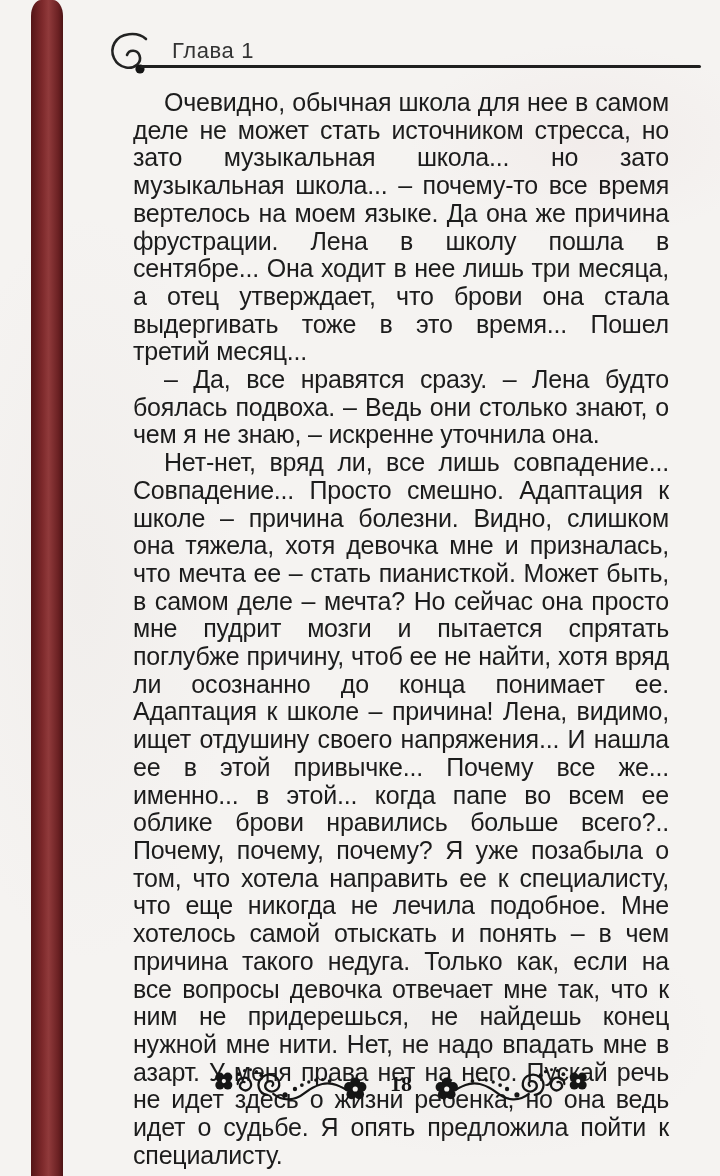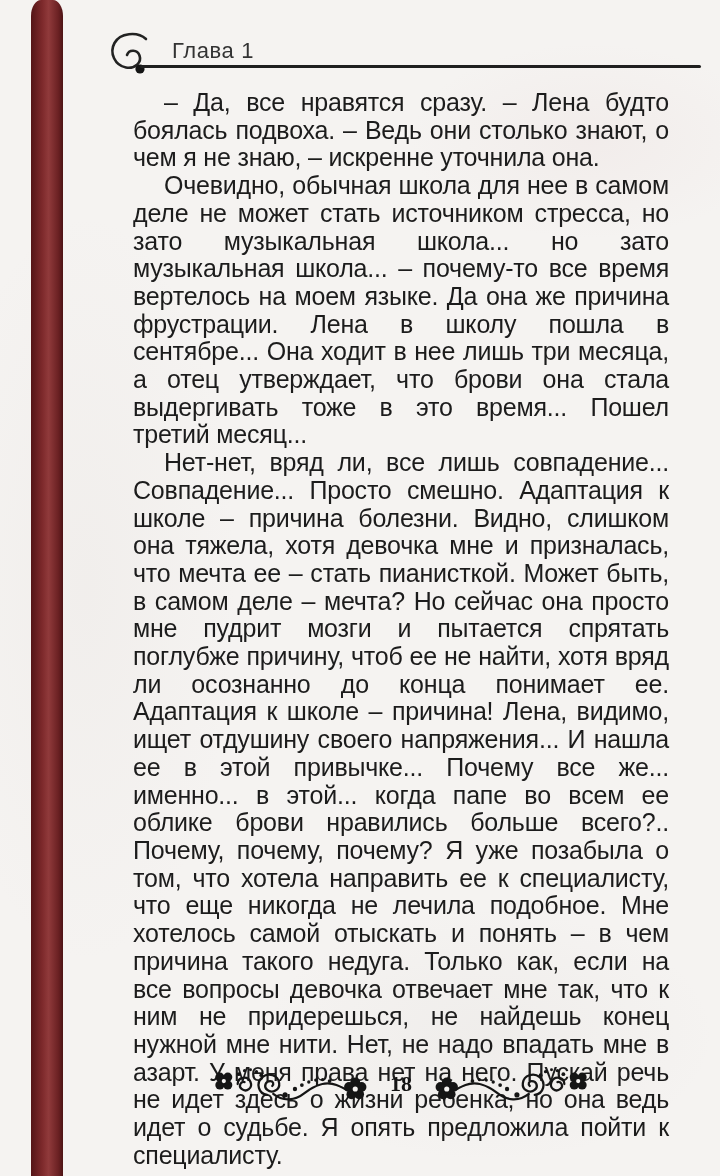--- a/index.html
+++ b/index.html
@@ -70,22 +70,22 @@
 <div class="spine"></div>
 
 <svg class="header-flourish" viewBox="0 0 56 46" xmlns="http://www.w3.org/2000/svg" aria-hidden="true">
   <path d="M40,9 C31,1 14,3 8.5,13 C3,23 9,35.5 20,37.5 C29,39 36,32.5 33.5,25.5 C31.5,19.5 23,19 21,25" fill="none" stroke="#222" stroke-width="2.6" stroke-linecap="round"></path>
   <circle cx="34" cy="39" r="4.6" fill="#141414"></circle>
 </svg>
 <div class="chapter-label">Глава 1</div>
 <div class="header-rule"></div>
 
 <div class="text-block">
+  <p>Очевидно, обычная школа для нее в самом деле не может стать источником стресса, но зато музыкальная школа... но зато музыкальная школа... – почему-то все время вертелось на моем языке. Да она же причина фрустрации. Лена в школу пошла в сентябре... Она ходит в нее лишь три месяца, а отец утверждает, что брови она стала выдергивать тоже в это время... Пошел третий месяц...</p>
   <p>– Да, все нравятся сразу. – Лена будто боялась подвоха. – Ведь они столько знают, о чем я не знаю, – искренне уточнила она.</p>
-  <p>Очевидно, обычная школа для нее в самом деле не может стать источником стресса, но зато музыкальная школа... но зато музыкальная школа... – почему-то все время вертелось на моем языке. Да она же причина фрустрации. Лена в школу пошла в сентябре... Она ходит в нее лишь три месяца, а отец утверждает, что брови она стала выдергивать тоже в это время... Пошел третий месяц...</p>
   <p>Нет-нет, вряд ли, все лишь совпадение... Совпадение... Просто смешно. Адаптация к школе – причина болезни. Видно, слишком она тяжела, хотя девочка мне и призналась, что мечта ее – стать пианисткой. Может быть, в самом деле – мечта? Но сейчас она просто мне пудрит мозги и пытается спрятать поглубже причину, чтоб ее не найти, хотя вряд ли осознанно до конца понимает ее. Адаптация к школе – причина! Лена, видимо, ищет отдушину своего напряжения... И нашла ее в этой привычке... Почему все же... именно... в этой... когда папе во всем ее облике брови нравились больше всего?.. Почему, почему, почему? Я уже позабыла о том, что хотела направить ее к специалисту, что еще никогда не лечила подобное. Мне хотелось самой отыскать и понять – в чем причина такого недуга. Только как, если на все вопросы девочка отвечает мне так, что к ним не придерешься, не найдешь конец нужной мне нити. Нет, не надо впадать мне в азарт. У меня права нет на него. Пускай речь не идет здесь о жизни ребенка, но она ведь идет о судьбе. Я опять предложила пойти к специалисту.</p>
 </div>
 
 <div class="footer">
   <svg class="ornament" viewBox="0 0 170 44" xmlns="http://www.w3.org/2000/svg" aria-hidden="true">
     <g fill="#151515" stroke="none">
       <circle cx="12" cy="13" r="4.6"></circle>
         <circle cx="20" cy="13" r="4.6"></circle>
       <circle cx="12" cy="21" r="4.6"></circle>
         <circle cx="20" cy="21" r="4.6"></circle>

